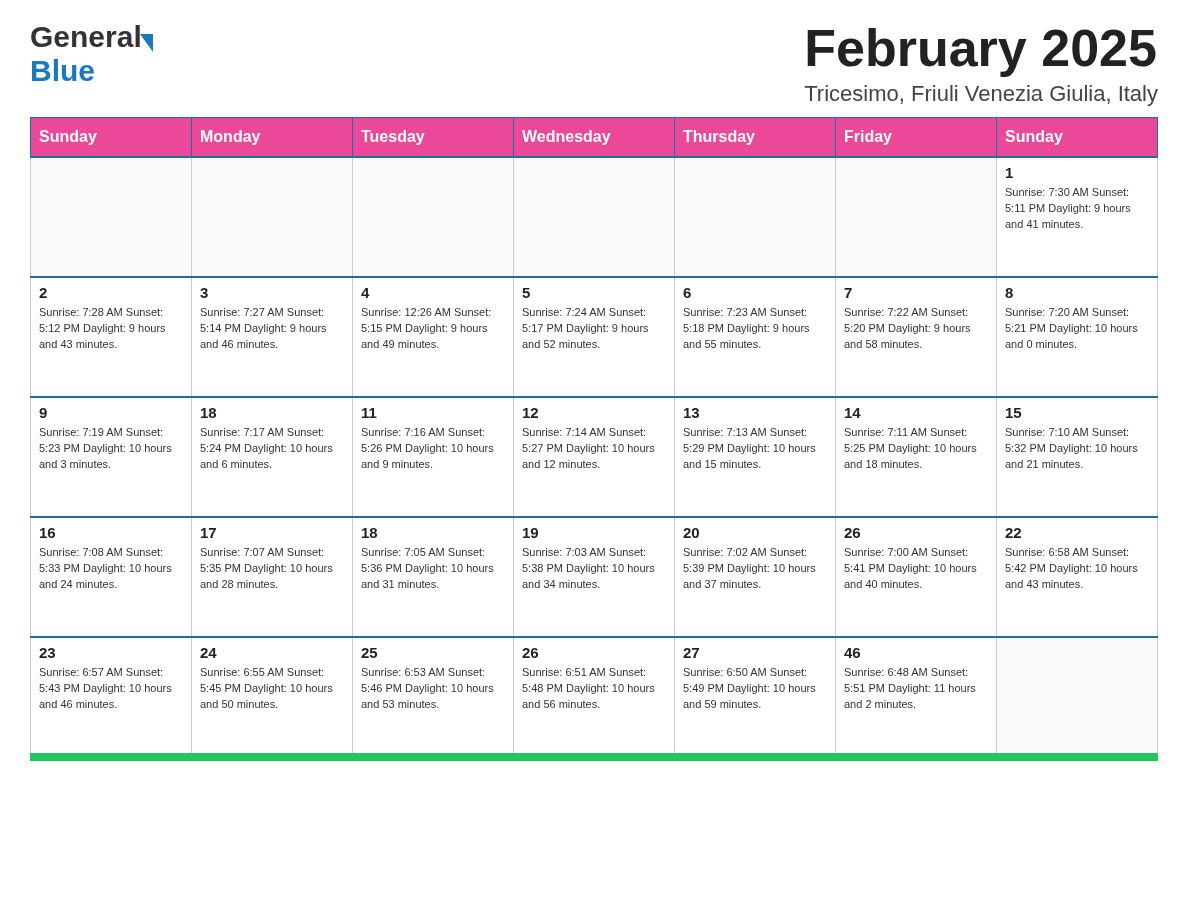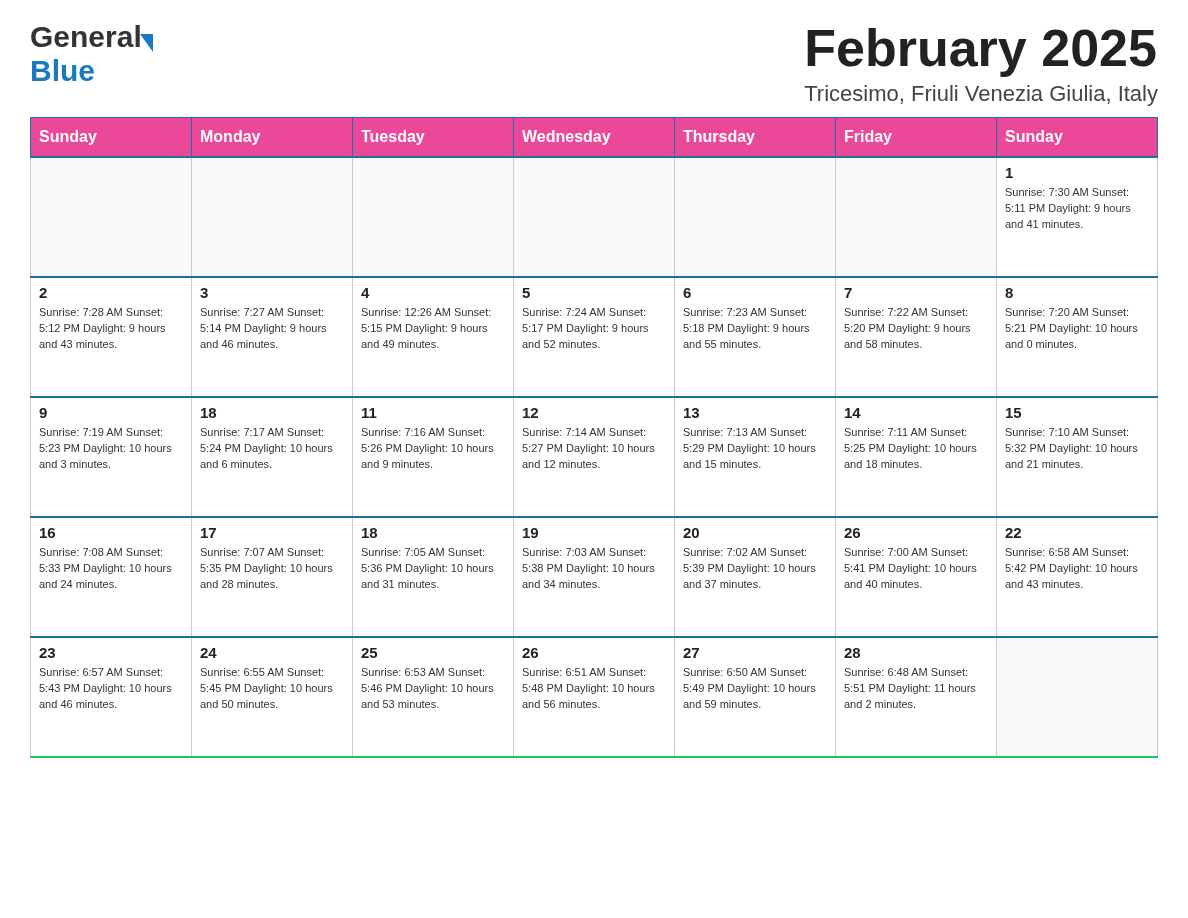--- a/index.html
+++ b/index.html
@@ -69,21 +69,21 @@
       color: #222;
       margin-bottom: 4px;
       display: block;
     }
     .day-info {
       font-size: 11px;
       color: #333;
       line-height: 1.45;
     }
     .last-row td {
-      border-bottom: 2px solid #22c55e;
+      border-bottom: 8px solid #22c55e;
       margin-top: 24px;
     }
     .logo-wrapper {
       display: flex;
       align-items: center;
     }
     .logo-general {
       font-size: 30px;
       font-weight: bold;
       color: #333;
@@ -333,21 +333,21 @@
 and 56 minutes.</div>
         </td>
         <td>
           <span class="day-number">27</span>
           <div class="day-info">Sunrise: 6:50 AM
 Sunset: 5:49 PM
 Daylight: 10 hours
 and 59 minutes.</div>
         </td>
         <td>
-          <span class="day-number">28</span>
+          <span class="day-number">46</span>
           <div class="day-info">Sunrise: 6:48 AM
 Sunset: 5:51 PM
 Daylight: 11 hours
 and 2 minutes.</div>
         </td>
         <td class="empty"></td>
       </tr>
     </tbody>
 </table>
 

